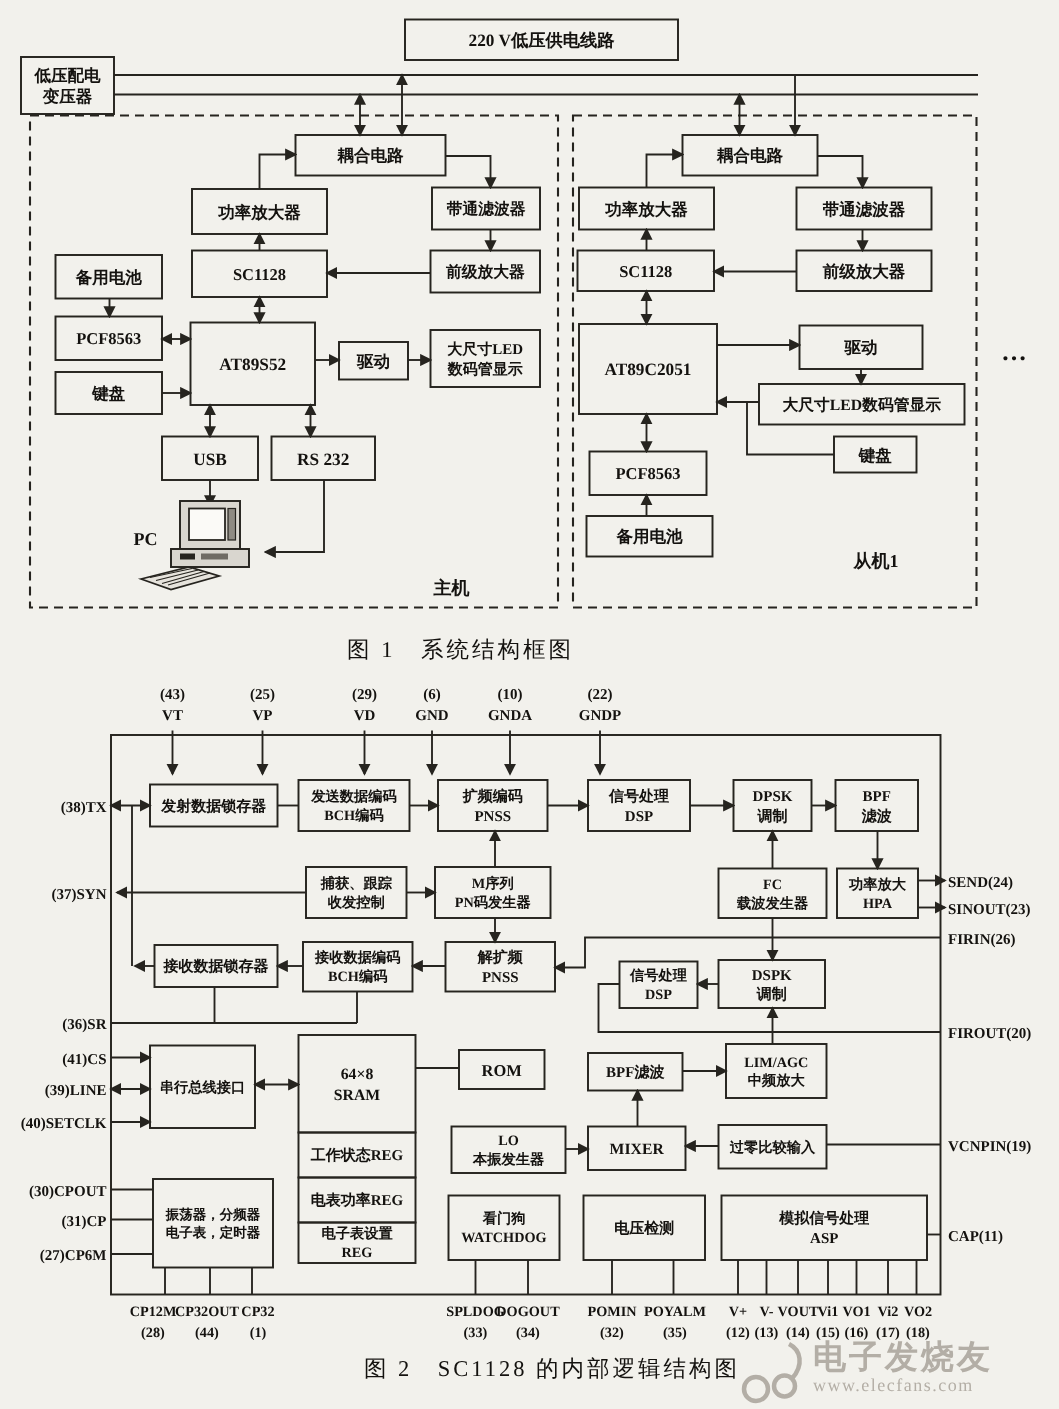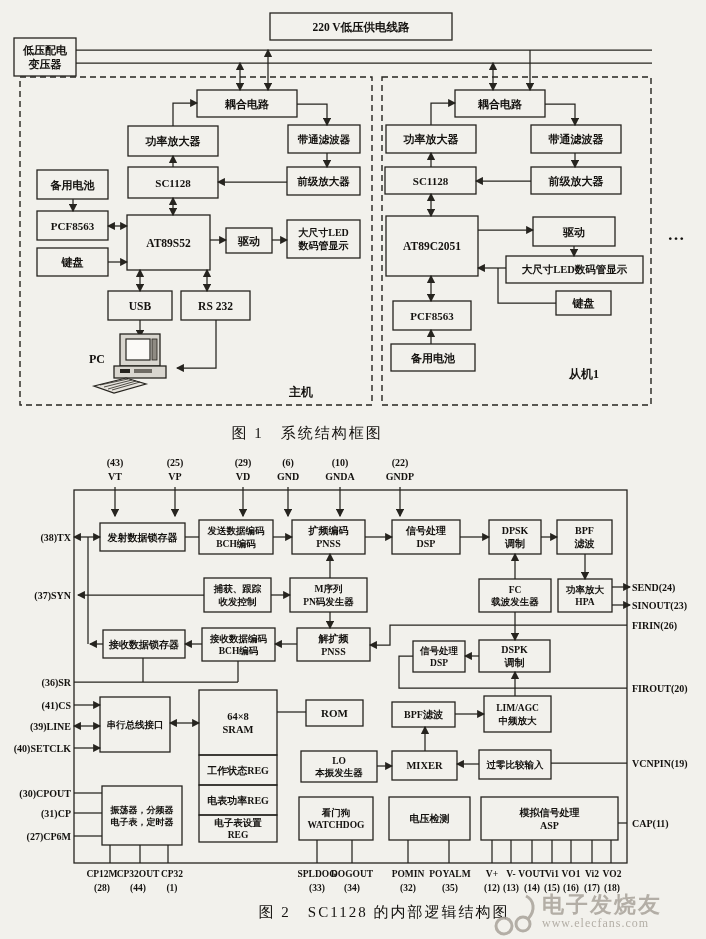--- a/index.html
+++ b/index.html
@@ -306,21 +306,21 @@
         <rect x="40" y="11" width="5" height="21" fill="#8f8b83" stroke="#26241f" stroke-width="0.8"></rect>
         <rect x="2" y="38" width="52" height="12" fill="#d9d6cf" stroke="#26241f" stroke-width="1.3"></rect>
         <rect x="8" y="41" width="10" height="4" fill="#26241f"></rect>
         <rect x="22" y="41" width="18" height="4" fill="#6f6b64"></rect>
         <path d="M-18 58 L14 50 L34 56 L2 65 Z" fill="#e6e3dc" stroke="#26241f" stroke-width="1.2"></path>
         <path d="M-12 57 L16 51 M-8 59 L20 52 M-4 61 L24 53 M0 62 L28 54" stroke="#26241f" stroke-width="0.8" fill="none"></path>
       </g>
     </svg>
 
   <div class="caption" style="left:307px;top:424px;">图 1　系统结构框图</div>
-  <div class="caption" style="left:384px;top:903px;">图 2　SC1128 的内部逻辑结构图</div>
+  <div class="caption" style="left:368px;top:903px;">图 2　SC1128 的内部逻辑结构图</div>
 
   <div id="watermark">
     <svg id="wm-logo" width="56" height="56" viewBox="0 0 56 56">
       <circle cx="14" cy="38" r="8" fill="none" stroke="#a9a39a" stroke-width="3"></circle>
       <circle cx="33" cy="36" r="7" fill="none" stroke="#a9a39a" stroke-width="3"></circle>
       <path d="M38 31 C 46 22, 44 12, 36 8" fill="none" stroke="#a9a39a" stroke-width="3"></path>
     </svg>
     <div class="wm1">电子发烧友</div>
     <div class="wm2">www.elecfans.com</div>
   </div>

